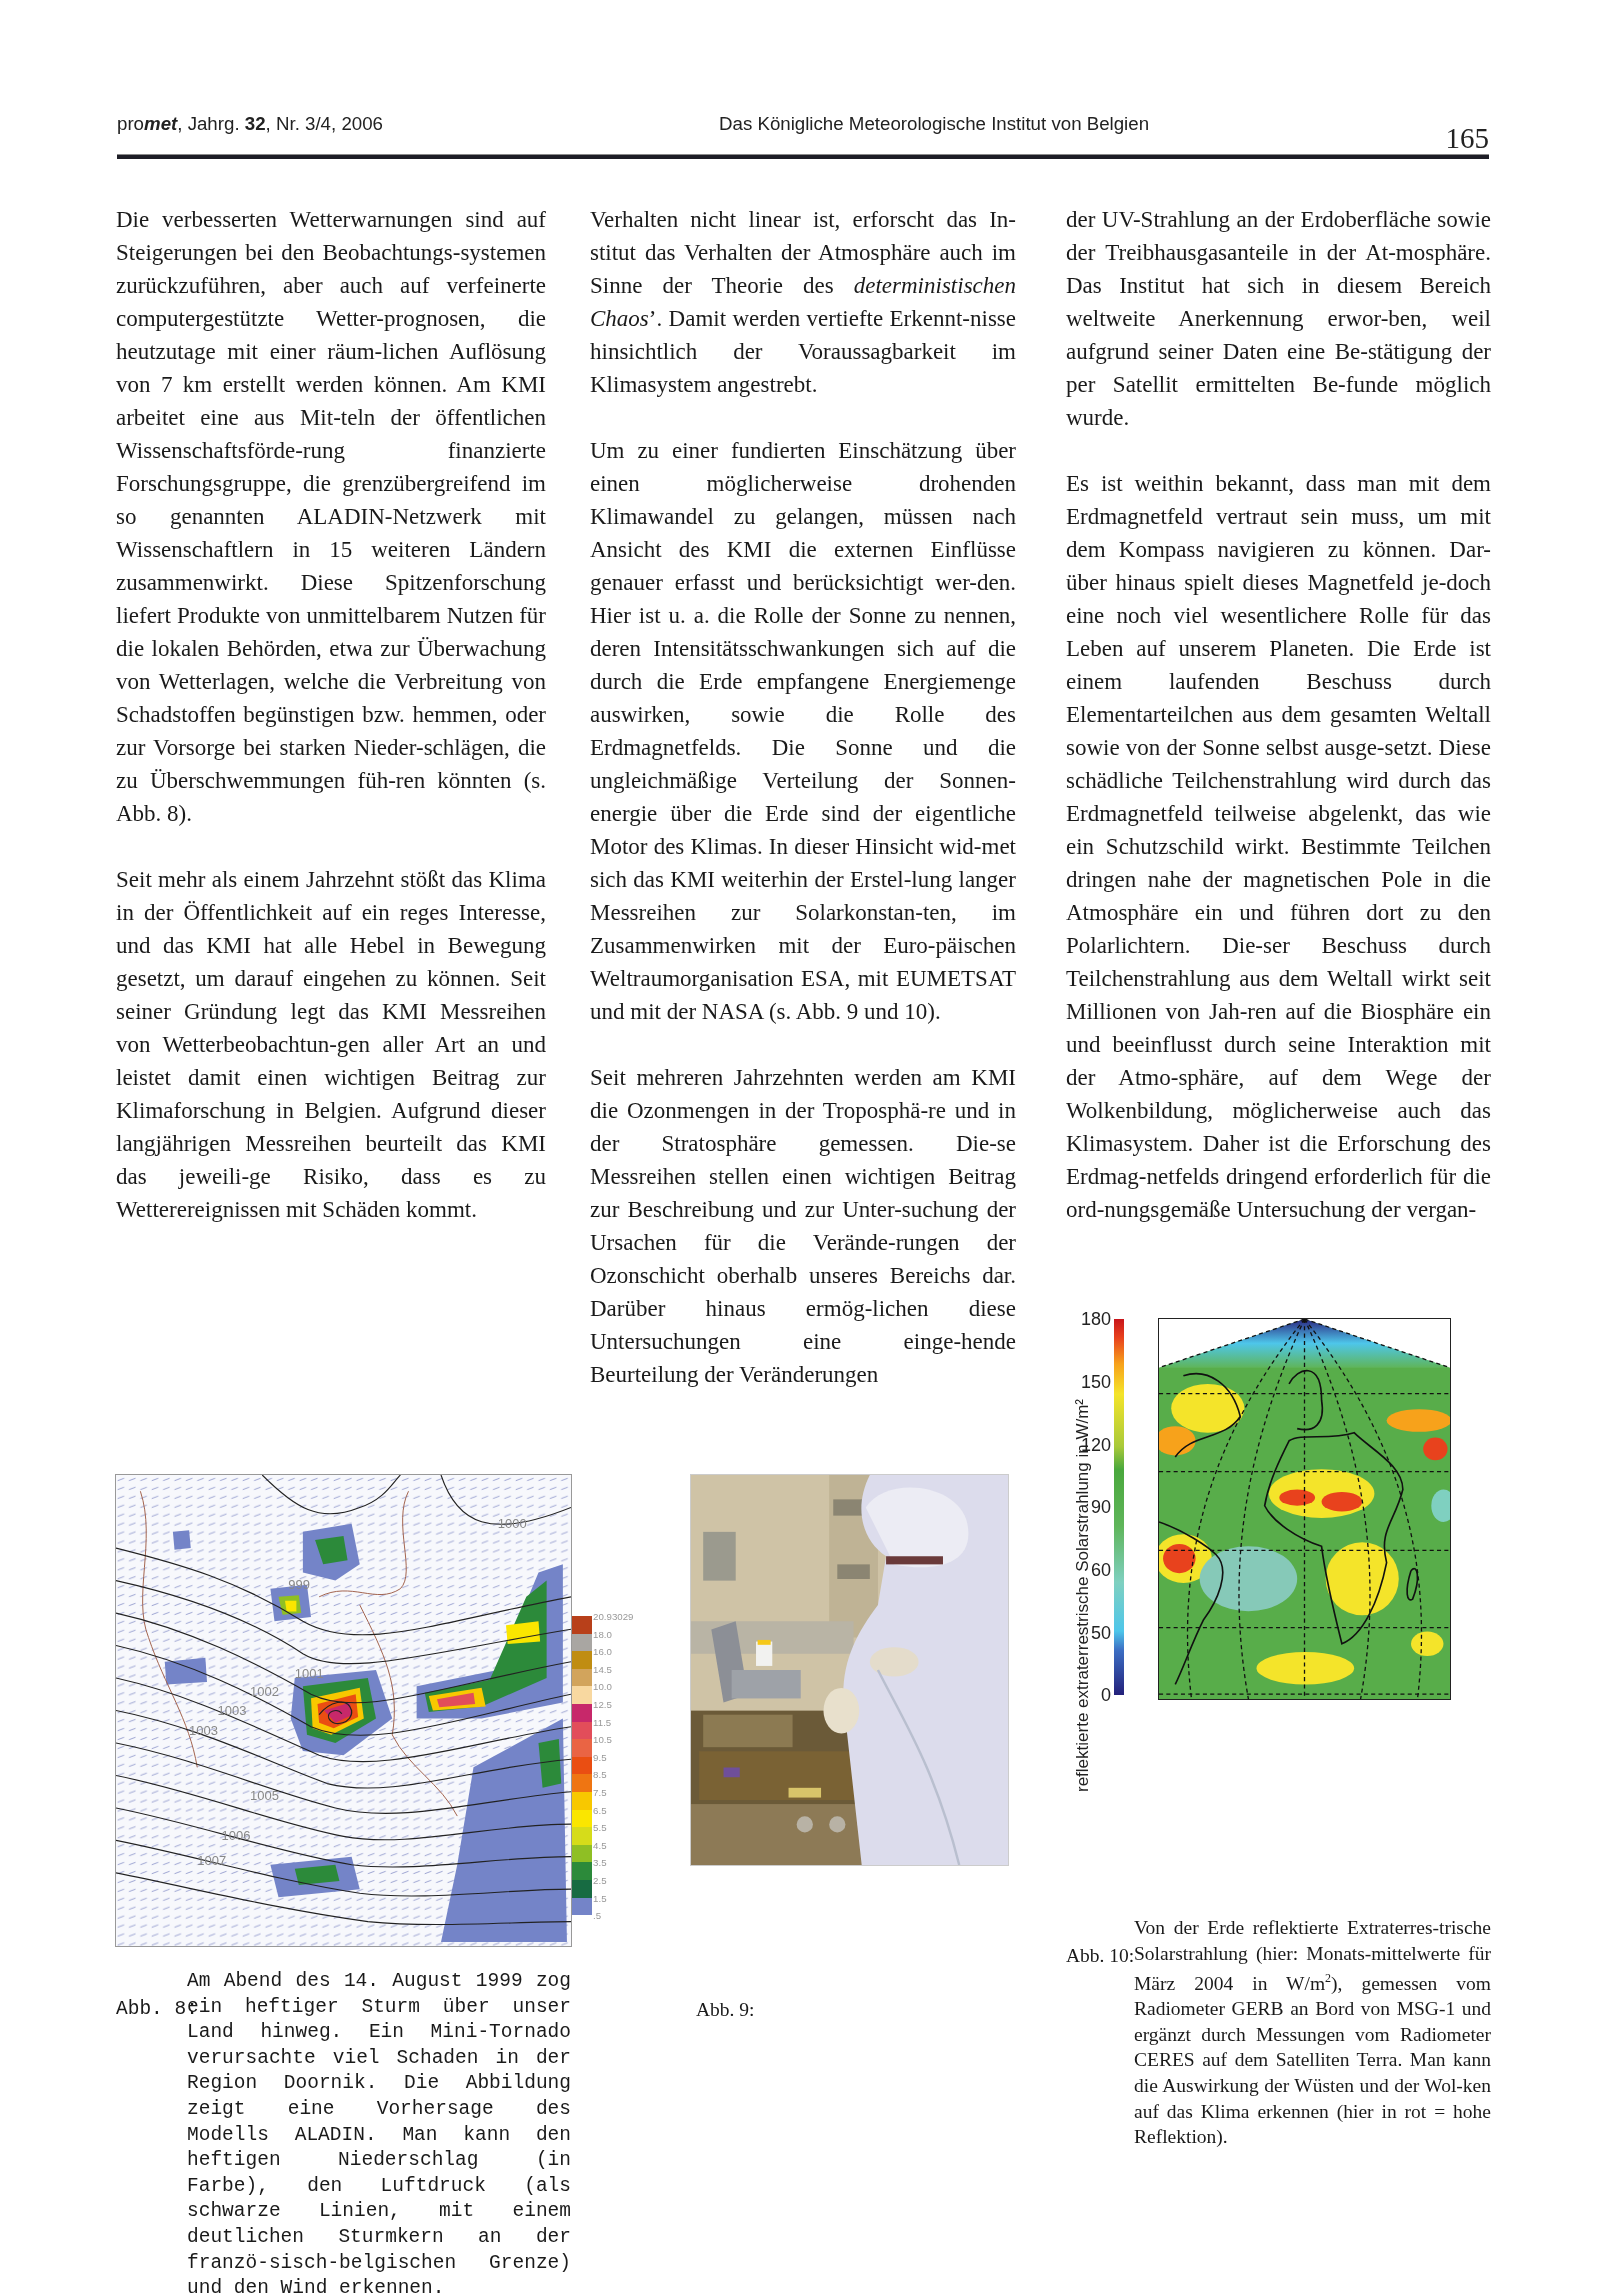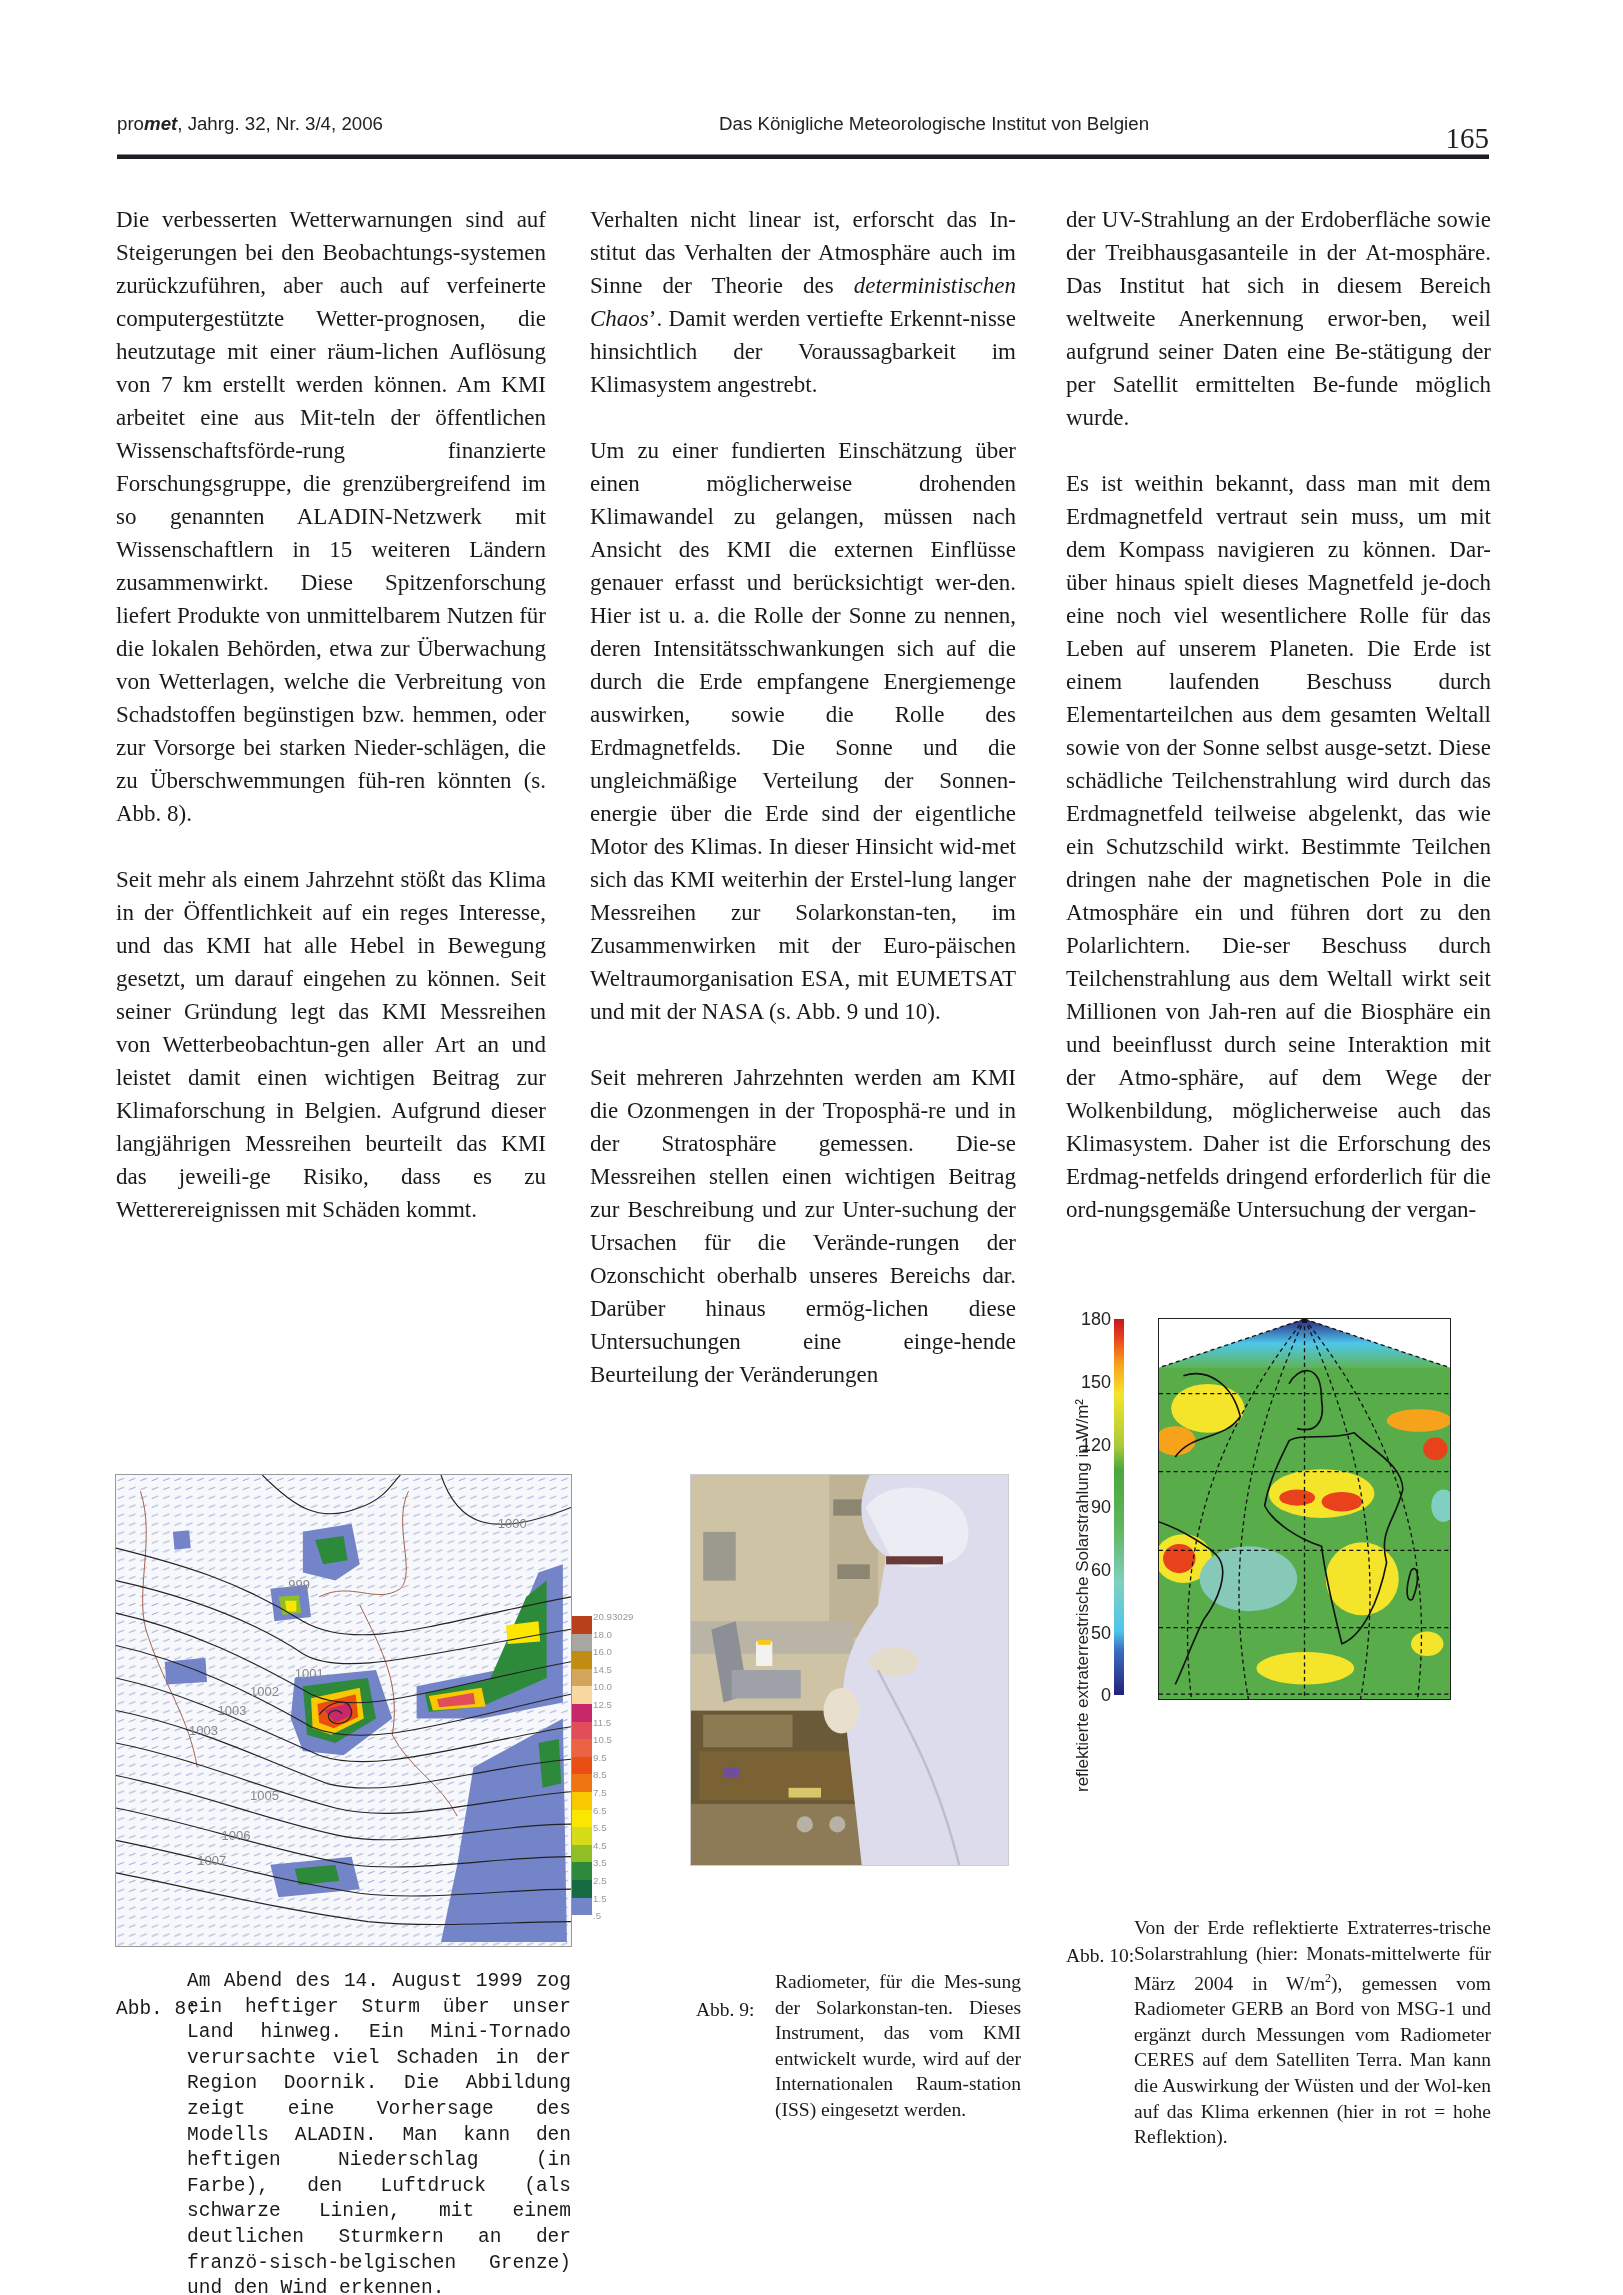--- a/index.html
+++ b/index.html
@@ -1,20 +1,20 @@
 <!DOCTYPE html>
 <html style="font-size:13px"><head>
 <meta charset="utf-8">
 <style>
   html, body { margin: 0; padding: 0; background: #ffffff; }
   body { width: 1624px; height: 2295px; position: relative; overflow: hidden; color: #1a1a1a; }
   .header { position: absolute; left: 117px; top: 106px; width: 1372px; height: 32px;
             font-family: "Liberation Sans", sans-serif; font-size: 18.7px; color: #222; }
   .header .left { position: absolute; left: 0; top: 7.3px; }
-  .header .left b { font-weight: normal; }
+  .header .left b { font-weight: bold; }
   .header .left i { font-style: italic; font-weight: bold; }
   .header .center { position: absolute; left: 602px; top: 7.3px; }
   .header .pno { position: absolute; right: 0; top: 16px; font-family: "Liberation Serif", serif; font-size: 29px; }
   .rule { position: absolute; left: 117px; top: 154px; width: 1372px; height: 4px; background: #1d1d26; border-top: 0.8px solid #8a8a8a; }
 
   .col { position: absolute; top: 203px; width: 430px; font-family: "Liberation Serif", serif;
          font-size: 23px; line-height: 33px; text-align: justify; }
   .col p { margin: 0 0 33px 0; hyphens: manual; }
   .col1 { left: 116px; }
   .col2 { left: 590px; width: 426px; }
@@ -310,19 +310,18 @@
     </svg>
   </div>
 </div>
 
 <div class="caption cap8">
   <span class="lbl">Abb. 8:</span>
   <span class="txt">Am Abend des 14. August 1999 zog ein heftiger Sturm über unser Land hinweg. Ein Mini-Tornado verursachte viel Schaden in der Region Doornik. Die Abbildung zeigt eine Vorhersage des Modells ALADIN. Man kann den heftigen Niederschlag (in Farbe), den Luftdruck (als schwarze Linien, mit einem deutlichen Sturmkern an der franzö-sisch-belgischen Grenze) und den Wind erkennen.</span>
 </div>
 <div class="caption cap9">
   <span class="lbl">Abb. 9:</span>
-  <span class="txt">Radiometer, für die Mes-sung der Solarkonstan-ten. Dieses Instrument, das vom KMI entwickelt wurde, wird auf der Internationalen Raum-station (ISS) eingesetzt werden.</span>
 </div>
 <div class="caption cap10">
   <span class="lbl">Abb. 10:</span>
   <span class="txt"><span>Von der Erde reflektierte Extraterres-trische Solarstrahlung (hier: Monats-mittelwerte für März 2004 in W/m</span><sup style="font-size:12px;">2</sup><span>), gemessen vom Radiometer GERB an Bord von MSG-1 und ergänzt durch Messungen vom Radiometer CERES auf dem Satelliten Terra. Man kann die Auswirkung der Wüsten und der Wol-ken auf das Klima erkennen (hier in rot = hohe Reflektion).</span></span>
 </div>
 
 
 </body></html>

